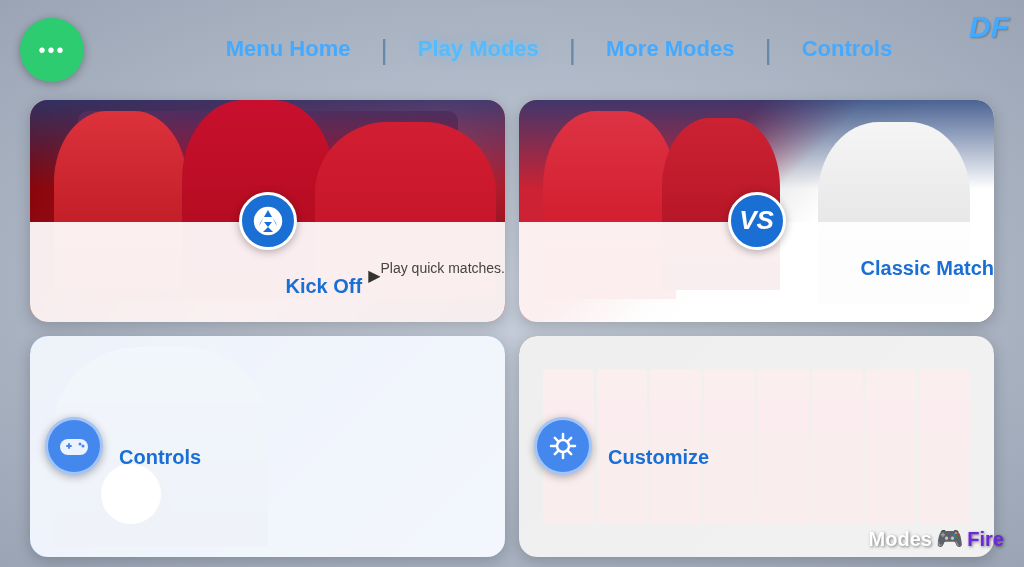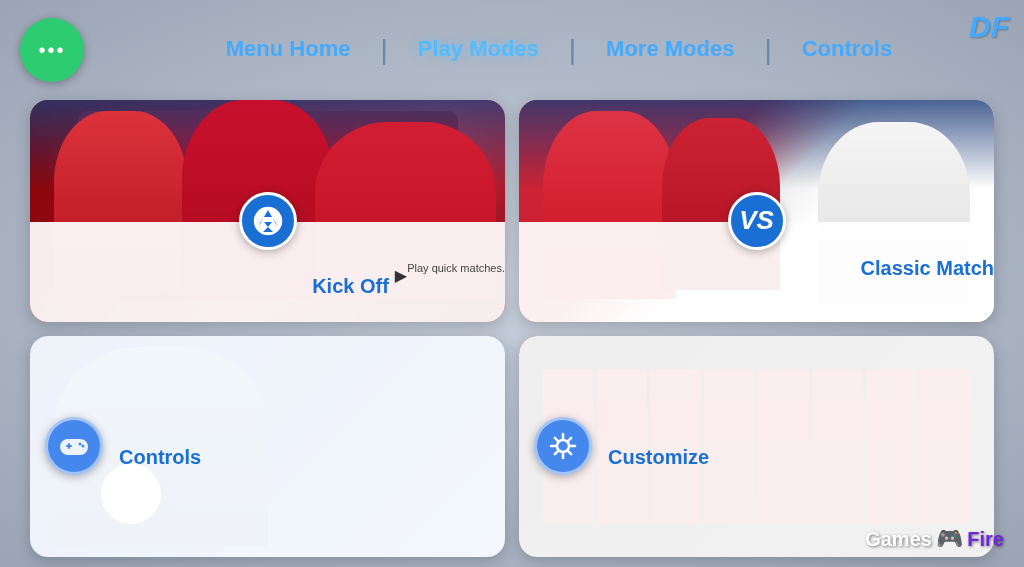--- a/index.html
+++ b/index.html
@@ -148,21 +148,21 @@
 
     .card-title {
       color: #1a6fd4;
       font-size: 20px;
       font-weight: 700;
       margin-top: 22px;
     }
 
     .card-desc {
       color: #444;
-      font-size: 11px;
+      font-size: 14px;
       margin-top: 2px;
     }
 
     
     .watermark {
       position: absolute;
       bottom: 15px;
       right: 20px;
       display: flex;
       align-items: center;
@@ -501,16 +501,16 @@
           <line x1="11.3" y1="20.7" x2="7.8" y2="24.2" stroke="white" stroke-width="2.5" stroke-linecap="round"></line>
         </svg>
       </div>
       <span class="card-title">Customize</span>
     </div>
   </div>
 
 </div>
 
 <div class="watermark">
-  <span class="watermark-games">Games</span>
+  <span class="watermark-games">Modes</span>
   <span class="watermark-icon">🎮</span>
   <span class="watermark-fire">Fire</span>
 </div>
 
 </body></html>

